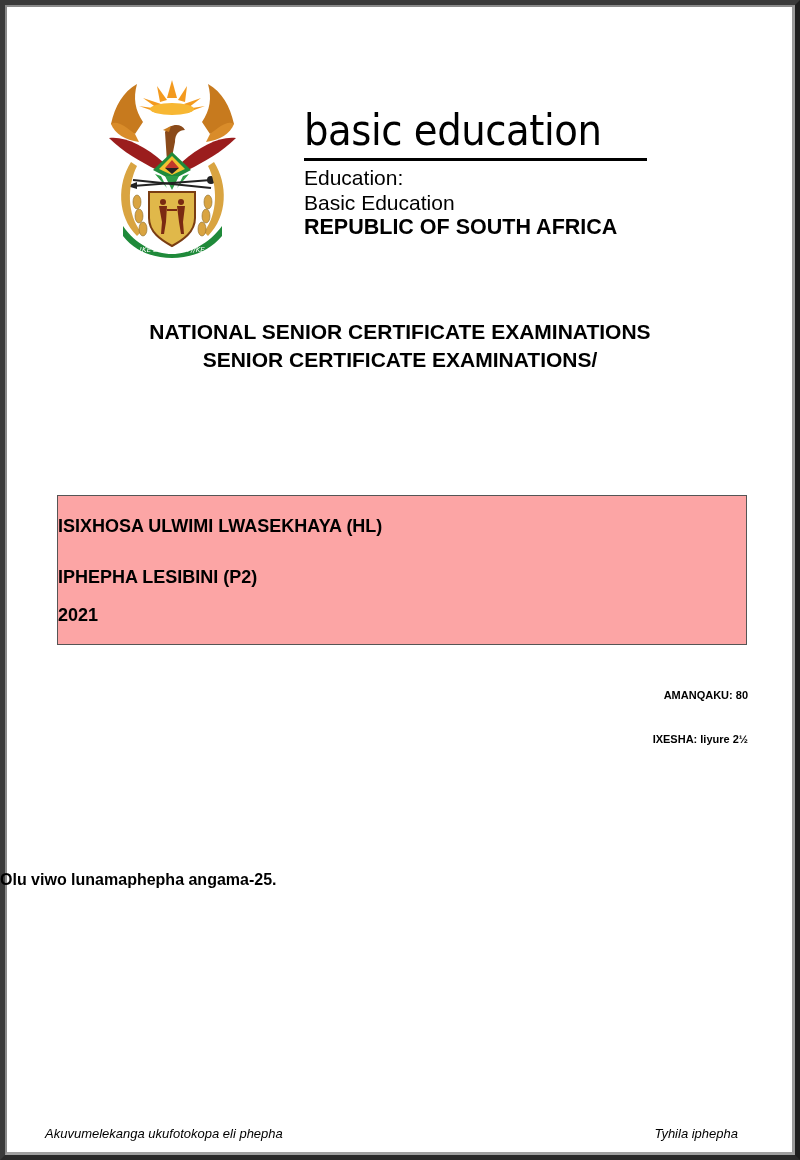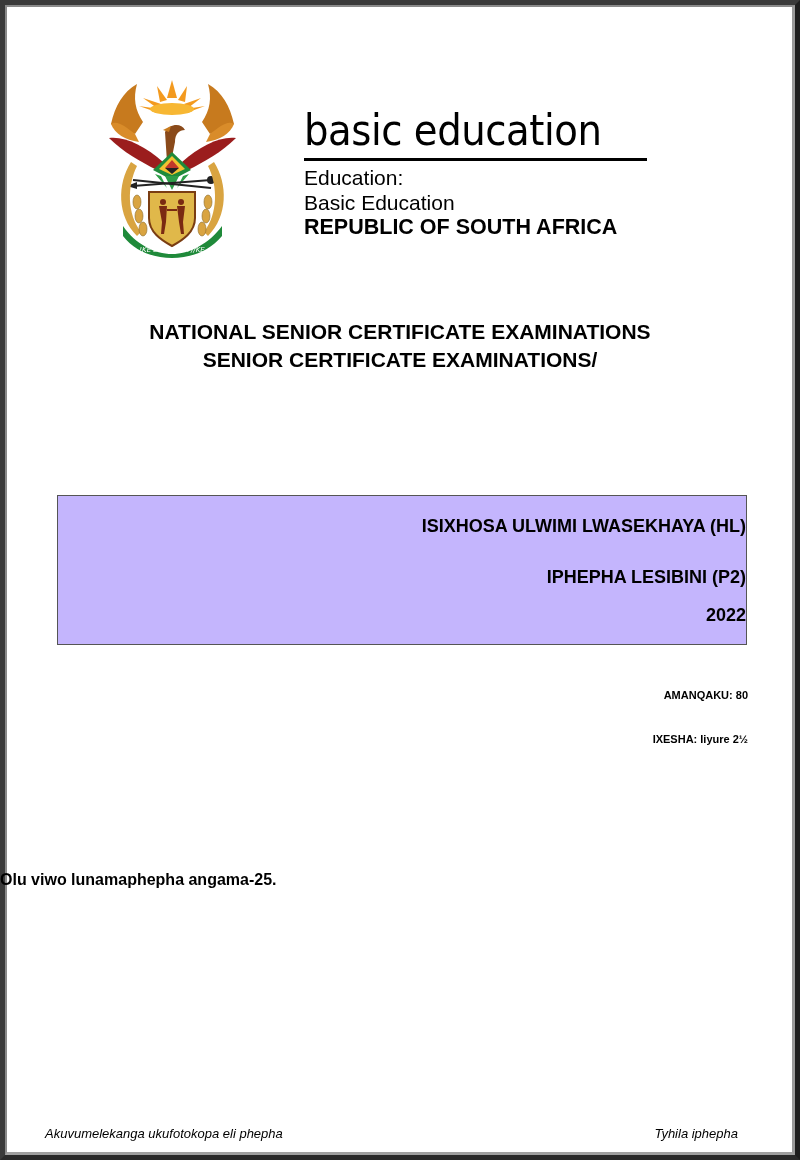--- a/index.html
+++ b/index.html
@@ -39,22 +39,22 @@
   }
   .brand-rule { width: 343px; height: 3px; background: #000; margin-top: 4px; margin-bottom: 4px; }
   .brand-line { font-size: 21px; line-height: 25px; white-space: nowrap; }
   .brand-line.bold { font-weight: bold; font-size: 21.5px; }
   .exam-title {
     position: absolute; left: 0; right: 0; top: 318px;
     text-align: center; font-weight: bold; font-size: 21px; line-height: 28px;
   }
   .subject-box {
     position: absolute; left: 57px; top: 495px; width: 690px; height: 150px;
-    background: #c4b5fd; border: 1px solid #555; box-sizing: border-box;
-    text-align: right;
+    background: #fca5a5; border: 1px solid #555; box-sizing: border-box;
+    text-align: left;
   }
   .subject-line { position: absolute; left: 0; right: 0; font-weight: bold; font-size: 18px; }
   .meta { position: absolute; right: 52px; text-align: right; font-weight: bold; font-size: 11px; }
   .pages-note { position: absolute; left: 0; right: 0; top: 871px; text-align: left; font-weight: bold; font-size: 16px; }
   .footer-left { position: absolute; left: 45px; top: 1126px; font-style: italic; font-size: 13px; }
   .footer-right { position: absolute; right: 62px; top: 1126px; font-style: italic; font-size: 13px; }
 </style>
 </head>
 <body>
 
@@ -138,21 +138,21 @@
 </div>
 
 <div class="exam-title">
   <div>NATIONAL SENIOR CERTIFICATE EXAMINATIONS</div>
   <div>SENIOR CERTIFICATE EXAMINATIONS/</div>
 </div>
 
 <div class="subject-box">
   <div class="subject-line" style="top:20px;">ISIXHOSA ULWIMI LWASEKHAYA (HL)</div>
   <div class="subject-line" style="top:71px;">IPHEPHA LESIBINI (P2)</div>
-  <div class="subject-line" style="top:109px;">2022</div>
+  <div class="subject-line" style="top:109px;">2021</div>
 </div>
 
 <div class="meta" style="top:689px;">AMANQAKU: 80</div>
 <div class="meta" style="top:733px;">IXESHA: Iiyure 2½</div>
 
 <div class="pages-note">Olu viwo lunamaphepha angama-25.</div>
 
 <div class="footer-left">Akuvumelekanga ukufotokopa eli phepha</div>
 <div class="footer-right">Tyhila iphepha</div>
 

